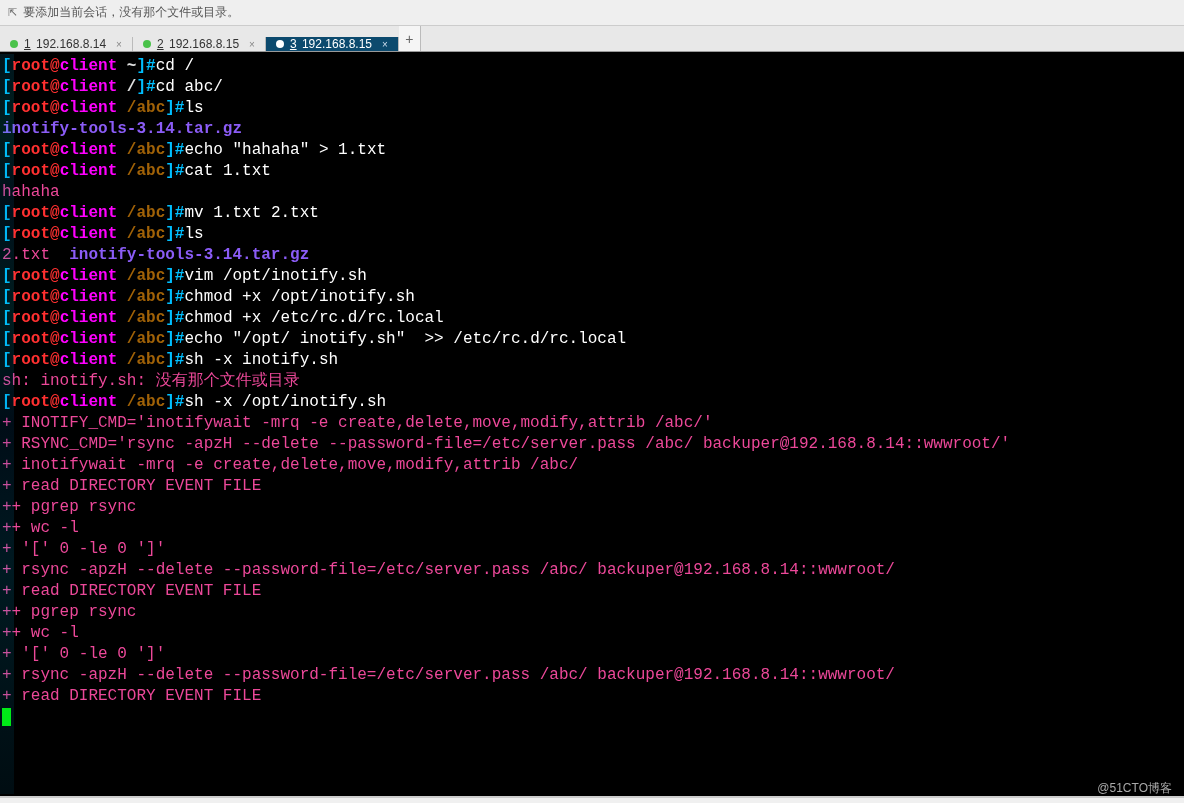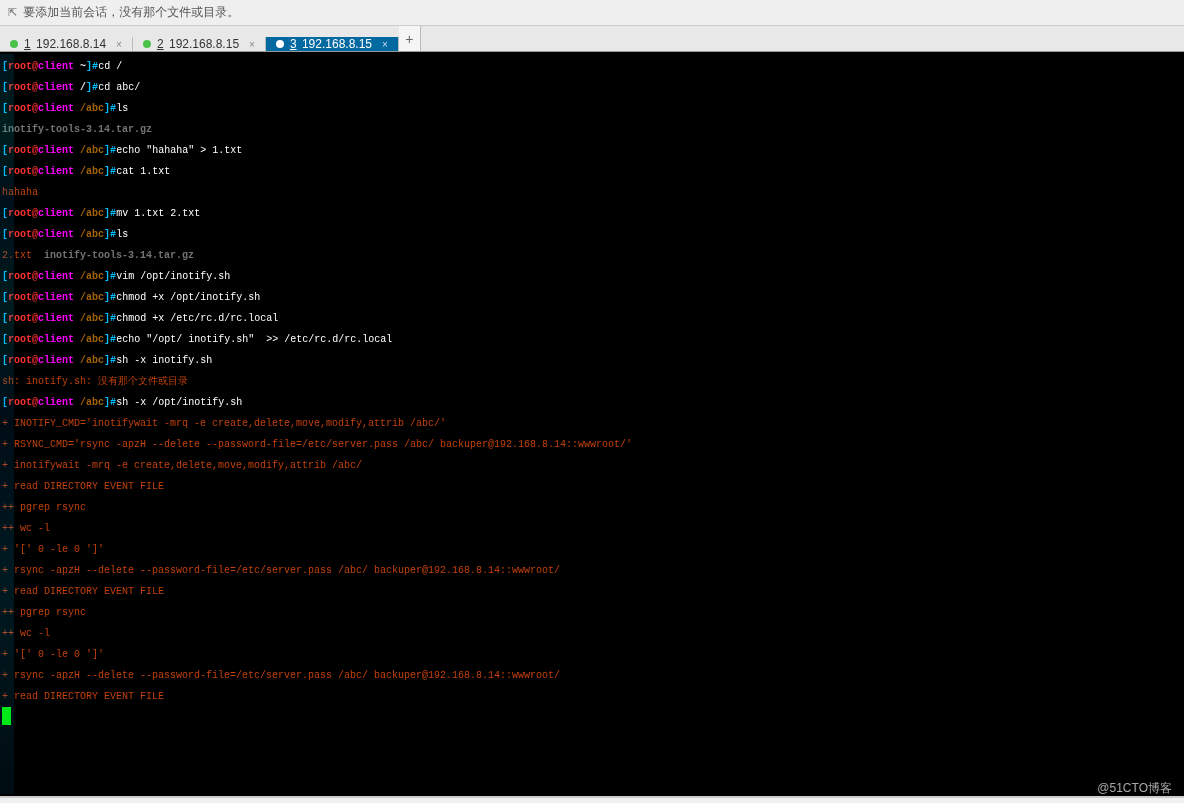--- a/index.html
+++ b/index.html
@@ -38,21 +38,21 @@
   align-items: center;
   padding: 0 10px;
   border-right: 1px solid #bbb;
   font-size: 12px;
   color: #333;
   gap: 6px;
   cursor: pointer;
   margin-top: 11px;
 }
 .tab.active {
-  background: #0369a1;
+  background: #0c4a6e;
   color: #fff;
 }
 .tab .dot {
   width: 8px;
   height: 8px;
   border-radius: 50%;
   background: #4ac24a;
   display: inline-block;
 }
 .tab.active .dot { background: #fff; }
@@ -67,40 +67,40 @@
   font-size: 14px;
   color: #666;
   border-right: 1px solid #bbb;
   cursor: pointer;
   background: #f5f5f5;
 }
 .terminal {
   background: #000;
   color: #fff;
   font-family: "Consolas", "Courier New", monospace;
-  font-size: 10px;
+  font-size: 16px;
   line-height: 21px;
   padding: 4px 2px;
   width: 100%;
   height: 746px;
   overflow: hidden;
   white-space: pre;
   border-bottom: 2px solid #ccc;
 }
 .terminal .line { white-space: pre; }
 .br-open, .br-close, .hash { color: #00bfff; font-weight: bold; }
 .user { color: #ff3030; font-weight: bold; }
 .at { color: #ff3030; font-weight: bold; }
 .host { color: #ff00ff; font-weight: bold; }
 .path-home { color: #e0e0e0; font-weight: bold; }
 .path-slash { color: #e0e0e0; font-weight: bold; }
 .path-abc { color: #a16207; font-weight: bold; }
 .cmd { color: #fff; }
-.red-file { color: #737373; font-weight: bold; }
-.out { color: #c2410c; }
+.red-file { color: #8b5cf6; font-weight: bold; }
+.out { color: #ec4899; }
 .cursor {
   display: inline-block;
   width: 9px;
   height: 18px;
   background: #00ff00;
   vertical-align: text-bottom;
 }
 .left-strip {
   position: absolute;
   left: 0;

